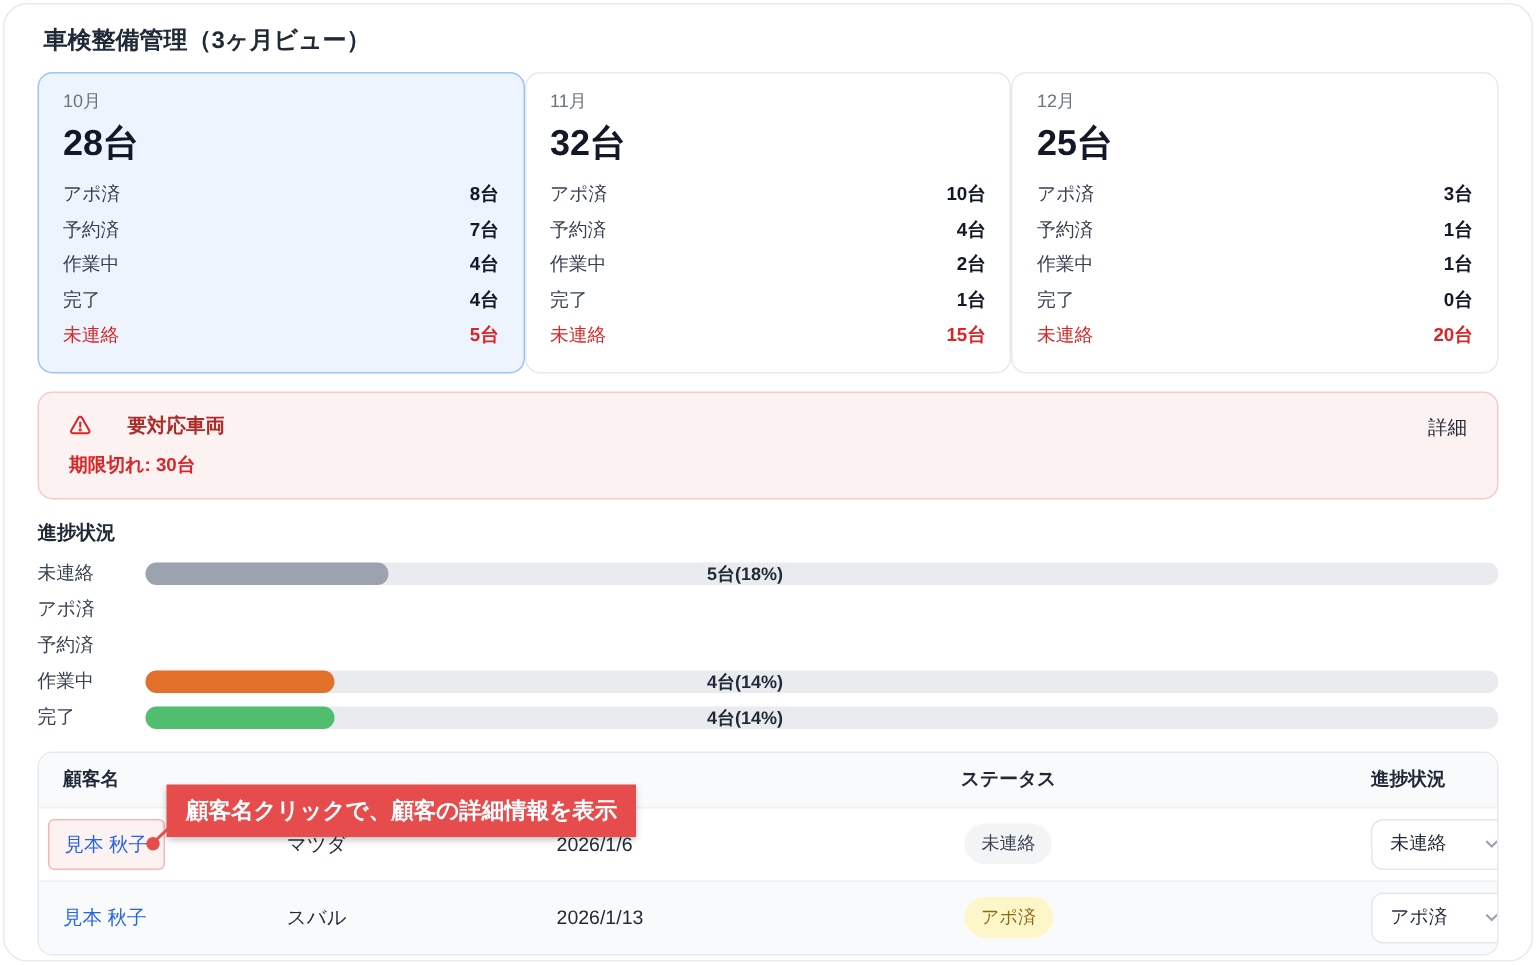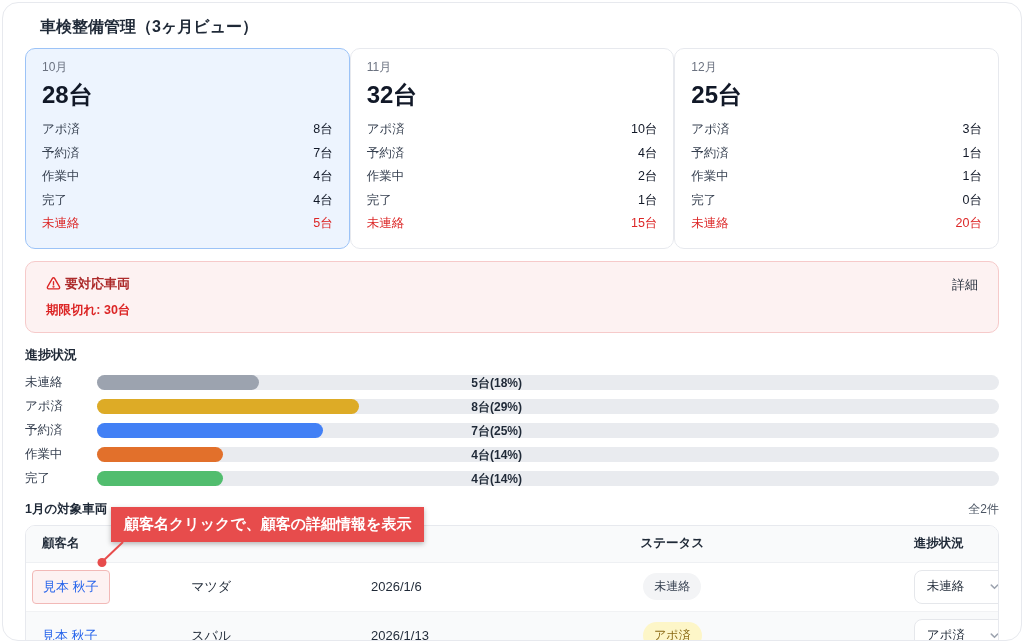--- a/index.html
+++ b/index.html
@@ -6,37 +6,37 @@
   body{
     width:1024px;height:643px;position:relative;background:#fff;
     font-family:"Liberation Sans","DejaVu Sans",sans-serif;color:#111827;
     -webkit-font-smoothing:antialiased;
   }
   .frame{
     position:absolute;top:2px;left:2px;right:2px;bottom:2px;
     border:1px solid #e7e9ee;border-radius:16px;background:#fff;
     padding:12px 22px 0;box-sizing:border-box;overflow:hidden;
   }
-  .title{font-size:16px;font-weight:bold;color:#1f2937;margin:2px 15px 10px;}
+  .title{font-size:16px;font-weight:bold;color:#1f2937;margin:2px 4px 10px;}
 
   
   .cards{display:flex;}
   .card{flex:1;border:1px solid #e7e9ee;border-radius:10px;background:#fff;
         padding:10px 16px 12px;box-sizing:border-box;}
   .card.selected{background:#edf4fe;border:1.5px solid #9cc3f7;}
   .card .month{font-size:12px;color:#6b7280;}
   .card .total{font-size:24px;font-weight:bold;color:#111827;margin:3px 0 7px;}
   .crow{display:flex;justify-content:space-between;font-size:12.5px;line-height:23.5px;color:#374151;}
-  .crow .v{font-weight:normal;color:#111827;}
+  .crow .v{font-weight:bold;color:#111827;}
   .crow.warn,.crow.warn .v{color:#dc2626;}
 
   
   .alertbox{position:relative;margin-top:12px;background:#fdf2f2;border:1px solid #f6caca;
             border-radius:10px;padding:13px 20px 13px;}
-  .alertbox .head{display:flex;align-items:center;gap:4px;font-size:13px;font-weight:bold;color:#ad2c2c;}
+  .alertbox .head{display:flex;align-items:center;gap:24px;font-size:13px;font-weight:bold;color:#ad2c2c;}
   .alertbox .msg{margin-top:9px;font-size:12.5px;font-weight:bold;color:#dc2626;}
   .alertbox .detail{position:absolute;top:14px;right:20px;font-size:13px;color:#1f2937;cursor:pointer;}
   .warn-ic{width:15px;height:15px;display:inline-block;}
 
   
   .pheading{font-size:13px;font-weight:bold;color:#1f2937;margin:13px 0 7px;}
   .prow{display:flex;align-items:center;height:24px;}
   .plabel{width:72px;flex-shrink:0;font-size:12.5px;color:#374151;}
   .ptrack{position:relative;flex:1;height:15px;background:#e9ebef;border-radius:8px;}
   .pfill{position:absolute;left:0;top:0;height:100%;border-radius:8px;}
@@ -63,21 +63,21 @@
           background:#fdf2f2;border-radius:4px;}
   .badge{display:inline-block;padding:5px 11px;border-radius:999px;font-size:12px;}
   .badge.gray{background:#f3f4f6;color:#374151;}
   .badge.yellow{background:#fdf6c8;color:#8a6a15;}
   .select{display:inline-flex;align-items:center;justify-content:space-between;width:97px;height:34px;
           padding:0 10px 0 12px;border:1px solid #e5e7eb;border-radius:8px;background:#fff;
           font-size:12.5px;box-sizing:border-box;cursor:pointer;color:#1f2937;}
   .chev{width:11px;height:11px;}
 
   
-  .callout{position:absolute;left:86px;top:6px;z-index:6;background:#e74c4c;color:#fff;
+  .callout{position:absolute;left:86px;top:22px;z-index:6;background:#e74c4c;color:#fff;
            font-size:15px;font-weight:bold;padding:8px 13px;white-space:nowrap;
            box-shadow:0 2px 5px rgba(0,0,0,0.28);}
   .pointer-svg{position:absolute;left:70px;top:38px;z-index:6;}
 </style>
 </head>
 <body>
 
 <div class="frame">
 
   <div class="title">車検整備管理（3ヶ月ビュー）</div>
@@ -179,53 +179,41 @@
   <div>
     <div class="prow">
       <span class="plabel">未連絡</span>
       <span class="ptrack" style="background: rgb(233, 235, 239);">
           <span class="pfill" style="width: 18%; background: rgb(156, 163, 175);"></span>
           <span class="pvalue">5台(18%)</span>
         </span>
     </div>
     <div class="prow">
       <span class="plabel">アポ済</span>
-      <span class="ptrack" style="background: rgb(233, 235, 239);">
-          <span class="pfill" style="width: 29%; background: rgb(221, 171, 38);"></span>
-          <span class="pvalue">8台(29%)</span>
-        </span>
     </div>
     <div class="prow">
       <span class="plabel">予約済</span>
-      <span class="ptrack" style="background: rgb(233, 235, 239);">
-          <span class="pfill" style="width: 25%; background: rgb(66, 128, 245);"></span>
-          <span class="pvalue">7台(25%)</span>
-        </span>
     </div>
     <div class="prow">
       <span class="plabel">作業中</span>
       <span class="ptrack" style="background: rgb(233, 235, 239);">
           <span class="pfill" style="width: 14%; background: rgb(226, 112, 43);"></span>
           <span class="pvalue">4台(14%)</span>
         </span>
     </div>
     <div class="prow">
       <span class="plabel">完了</span>
       <span class="ptrack" style="background: rgb(233, 235, 239);">
           <span class="pfill" style="width: 14%; background: rgb(81, 189, 110);"></span>
           <span class="pvalue">4台(14%)</span>
         </span>
     </div>
   </div>
 
   <div class="table-section">
-    <div class="thead-row">
-      <span class="theading">1月の対象車両</span>
-      <span class="tcount">全2件</span>
-    </div>
 
     <div class="callout">顧客名クリックで、顧客の詳細情報を表示</div>
     <svg class="pointer-svg" width="34" height="32" viewBox="0 0 34 32">
       <line x1="28" y1="3" x2="8" y2="22" stroke="#e74c4c" stroke-width="2"></line>
       <circle cx="7" cy="23.5" r="4.5" fill="#e74c4c"></circle>
     </svg>
 
     <div class="vtable">
       <div class="tr header">
         <span class="c1">顧客名</span>

